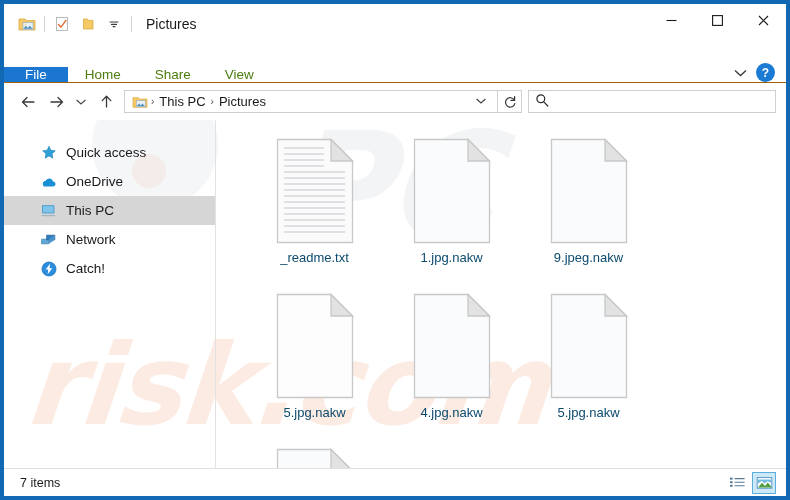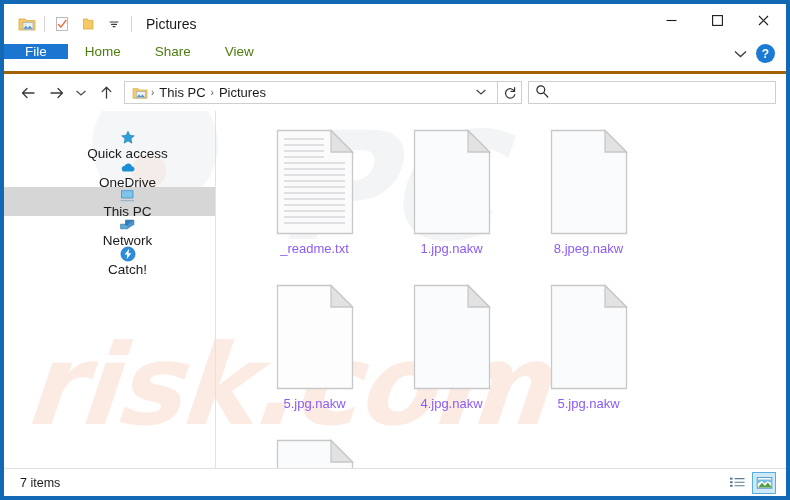--- a/index.html
+++ b/index.html
@@ -86,23 +86,24 @@
   .win-ctrl div {
     width: 46px; height: 32px;
     display: flex; align-items: center; justify-content: center;
     font-size: 15px; color: #1a1a1a;
   }
 
   
   .ribbon {
     height: 30px; flex: 0 0 30px;
     background: #ffffff;
-    display: flex; align-items: flex-start;
+    display: flex; align-items: flex-end;
     position: relative; z-index: 50;
-    border-bottom: 3px solid #a16207;
+    border-bottom: 1px solid #a16207;
+    margin-top: 9px;
   }
   .tab {
     padding: 0 17px;
     display: flex; align-items: center;
     font-size: 13.5px; color: #4d7c0f;
   }
   .tab.file {
     background: #1b76d1; color: #ffffff;
     padding: 0 21px;
   }
@@ -175,22 +176,22 @@
     background: transparent;
   }
   .sidebar {
     flex: 0 0 212px;
     padding-top: 18px;
     border-right: 1px solid #e2e2e2;
     background: transparent;
   }
   .side-item {
     height: 29px; display: flex; align-items: center;
-    padding-left: 36px; gap: 0;
-    font-size: 13.5px; color: #1a1a1a; flex-direction: column;
+    padding-left: 36px; gap: 9px;
+    font-size: 13.5px; color: #1a1a1a;
   }
   .side-item.selected { background: #d6d6d6; }
   .side-ico {
     width: 17px; height: 17px;
     display: flex; align-items: center; justify-content: center;
     flex: 0 0 17px;
   }
 
   .content {
     flex: 1 1 auto;
@@ -206,21 +207,21 @@
     width: 137px; height: 155px;
     display: flex; flex-direction: column;
     align-items: center;
   }
   .file-ico-wrap {
     width: 96px; height: 110px;
     display: flex; align-items: flex-start; justify-content: center;
     padding-top: 2px;
   }
   .file-label {
-    font-size: 13px; color: #8b5cf6;
+    font-size: 13px; color: #0c4a6e;
     text-align: center; line-height: 1.2;
     margin-top: 4px;
   }
 
   
   .statusbar {
     height: 28px; flex: 0 0 28px;
     background: #ffffff;
     border-top: 1px solid #e0e0e0;
     display: flex; align-items: center;
@@ -452,21 +453,21 @@
             <div class="file-label">1.jpg.nakw</div>
           </div>
 
           <div class="file-item">
             <div class="file-ico-wrap">
               <svg width="78" height="106" viewBox="0 0 78 106">
                 <path d="M1.5 1.5h53.5L76.5 23v81.5h-75z" fill="#fafbfc" stroke="#c8c8c8" stroke-width="1.3"></path>
                 <path d="M55 1.5L76.5 23H55z" fill="#e2e2e2" stroke="#c8c8c8" stroke-width="1.3"></path>
               </svg>
             </div>
-            <div class="file-label">8.jpeg.nakw</div>
+            <div class="file-label">9.jpeg.nakw</div>
           </div>
 
           <div class="file-item">
             <div class="file-ico-wrap">
               <svg width="78" height="106" viewBox="0 0 78 106">
                 <path d="M1.5 1.5h53.5L76.5 23v81.5h-75z" fill="#fdfdfd" stroke="#c8c8c8" stroke-width="1.3"></path>
                 <path d="M55 1.5L76.5 23H55z" fill="#e2e2e2" stroke="#c8c8c8" stroke-width="1.3"></path>
               </svg>
             </div>
             <div class="file-label">5.jpg.nakw</div>

